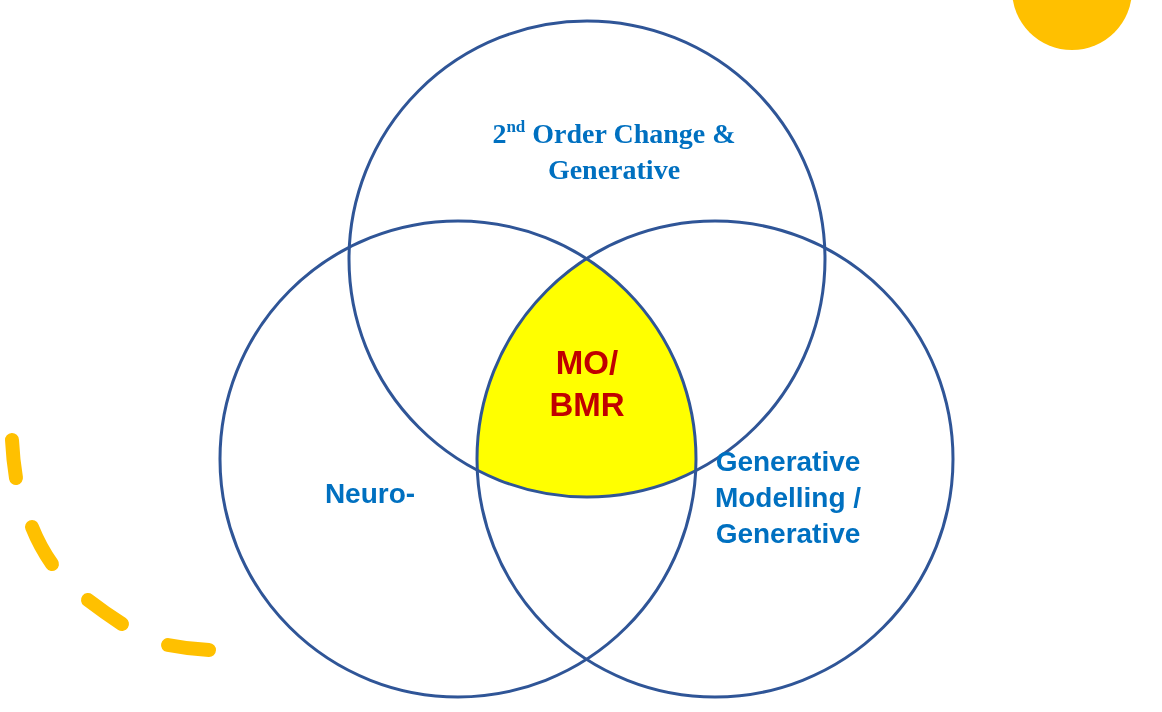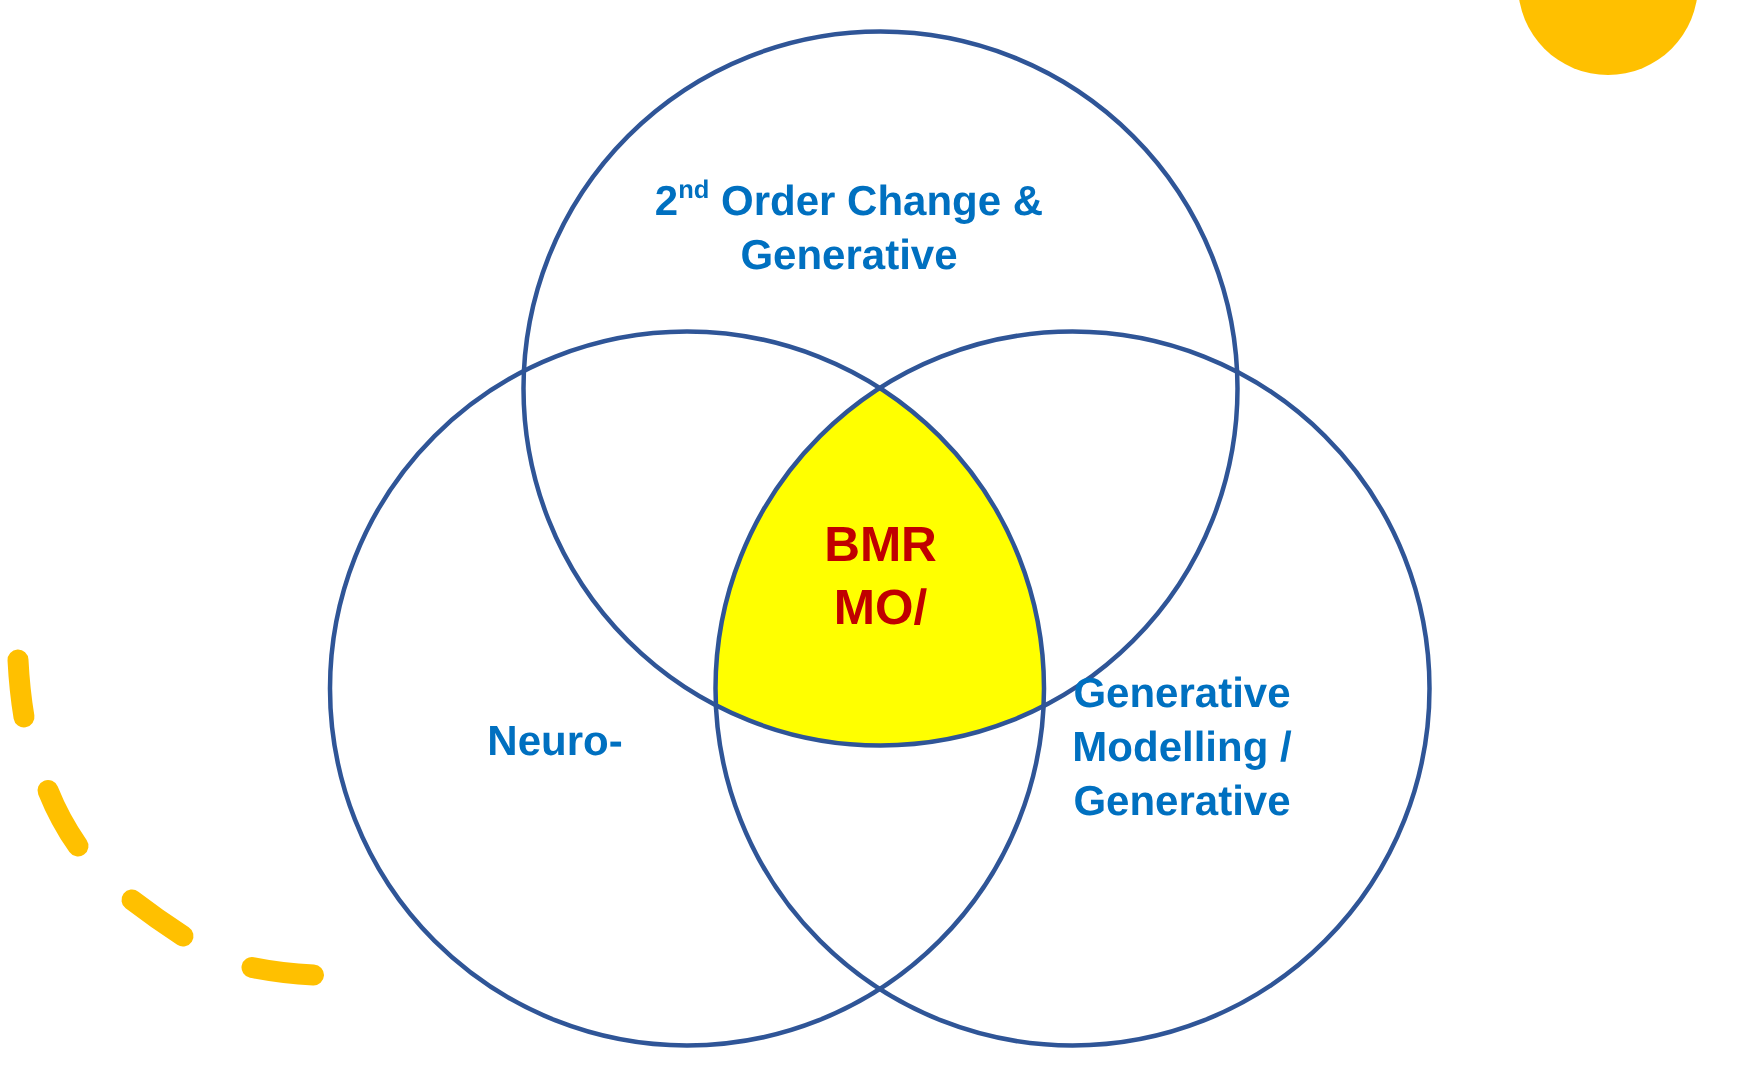--- a/index.html
+++ b/index.html
@@ -35,31 +35,31 @@
     <g clip-path="url(#clipLeft)">
       <circle cx="715" cy="459" r="238" fill="#ffff00"></circle>
     </g>
   </g>
 
   <circle cx="587" cy="259" r="238" fill="none" stroke="#2f5597" stroke-width="3"></circle>
   <circle cx="458" cy="459" r="238" fill="none" stroke="#2f5597" stroke-width="3"></circle>
   <circle cx="715" cy="459" r="238" fill="none" stroke="#2f5597" stroke-width="3"></circle>
 </svg>
 
-<div class="label" style="left:396px; top:116px; width:340px;">
+<div class="label" style="left:444px; top:116px; width:340px;font-family:Liberation Serif, serif;">
   <div><span>2</span><sup>nd</sup><span style="white-space:pre"> Order Change &amp;</span></div>
   <div>Generative</div>
 </div>
 
 <div class="label" style="left:262px; top:476px; width:216px;">
   <div>Neuro-</div>
 </div>
 
 <div class="label" style="left:688px; top:444px; width:200px;">
   <div>Generative</div>
   <div>Modelling /</div>
   <div>Generative</div>
 </div>
 
 <div class="label center" style="left:517px; top:342px; width:140px;">
+  <div>MO/</div>
   <div>BMR</div>
-  <div>MO/</div>
 </div>
 
 </body></html>

